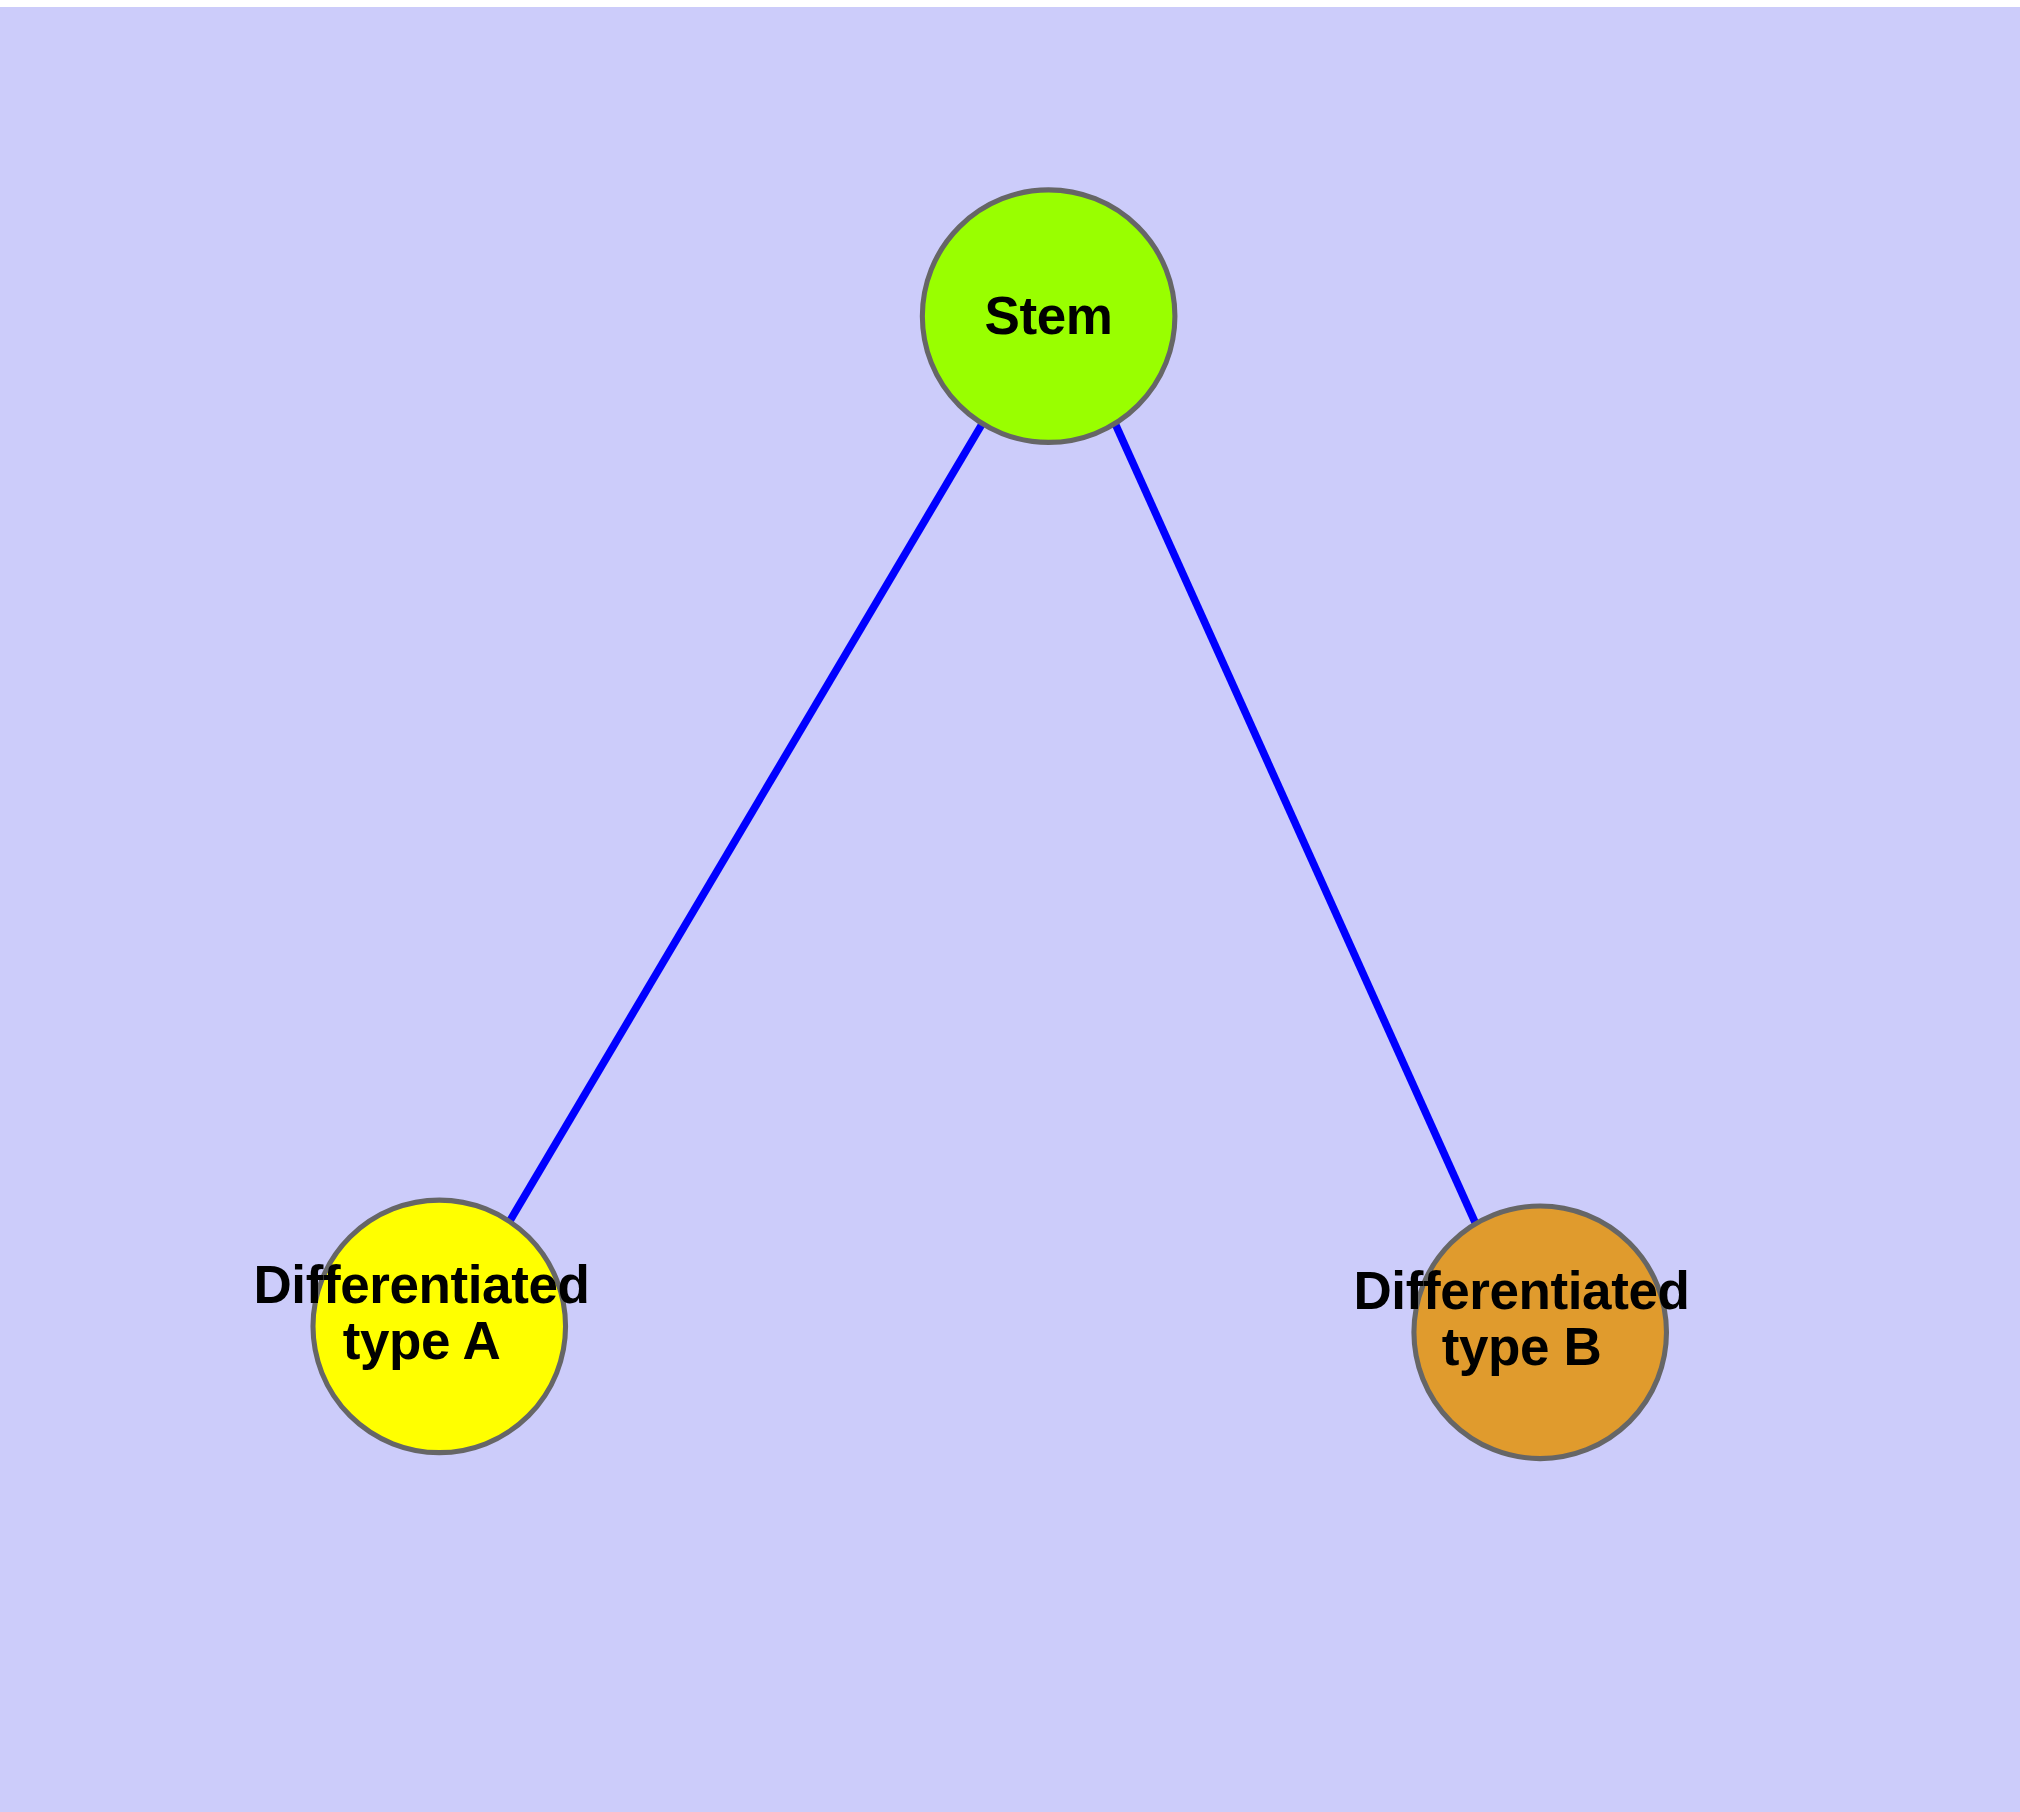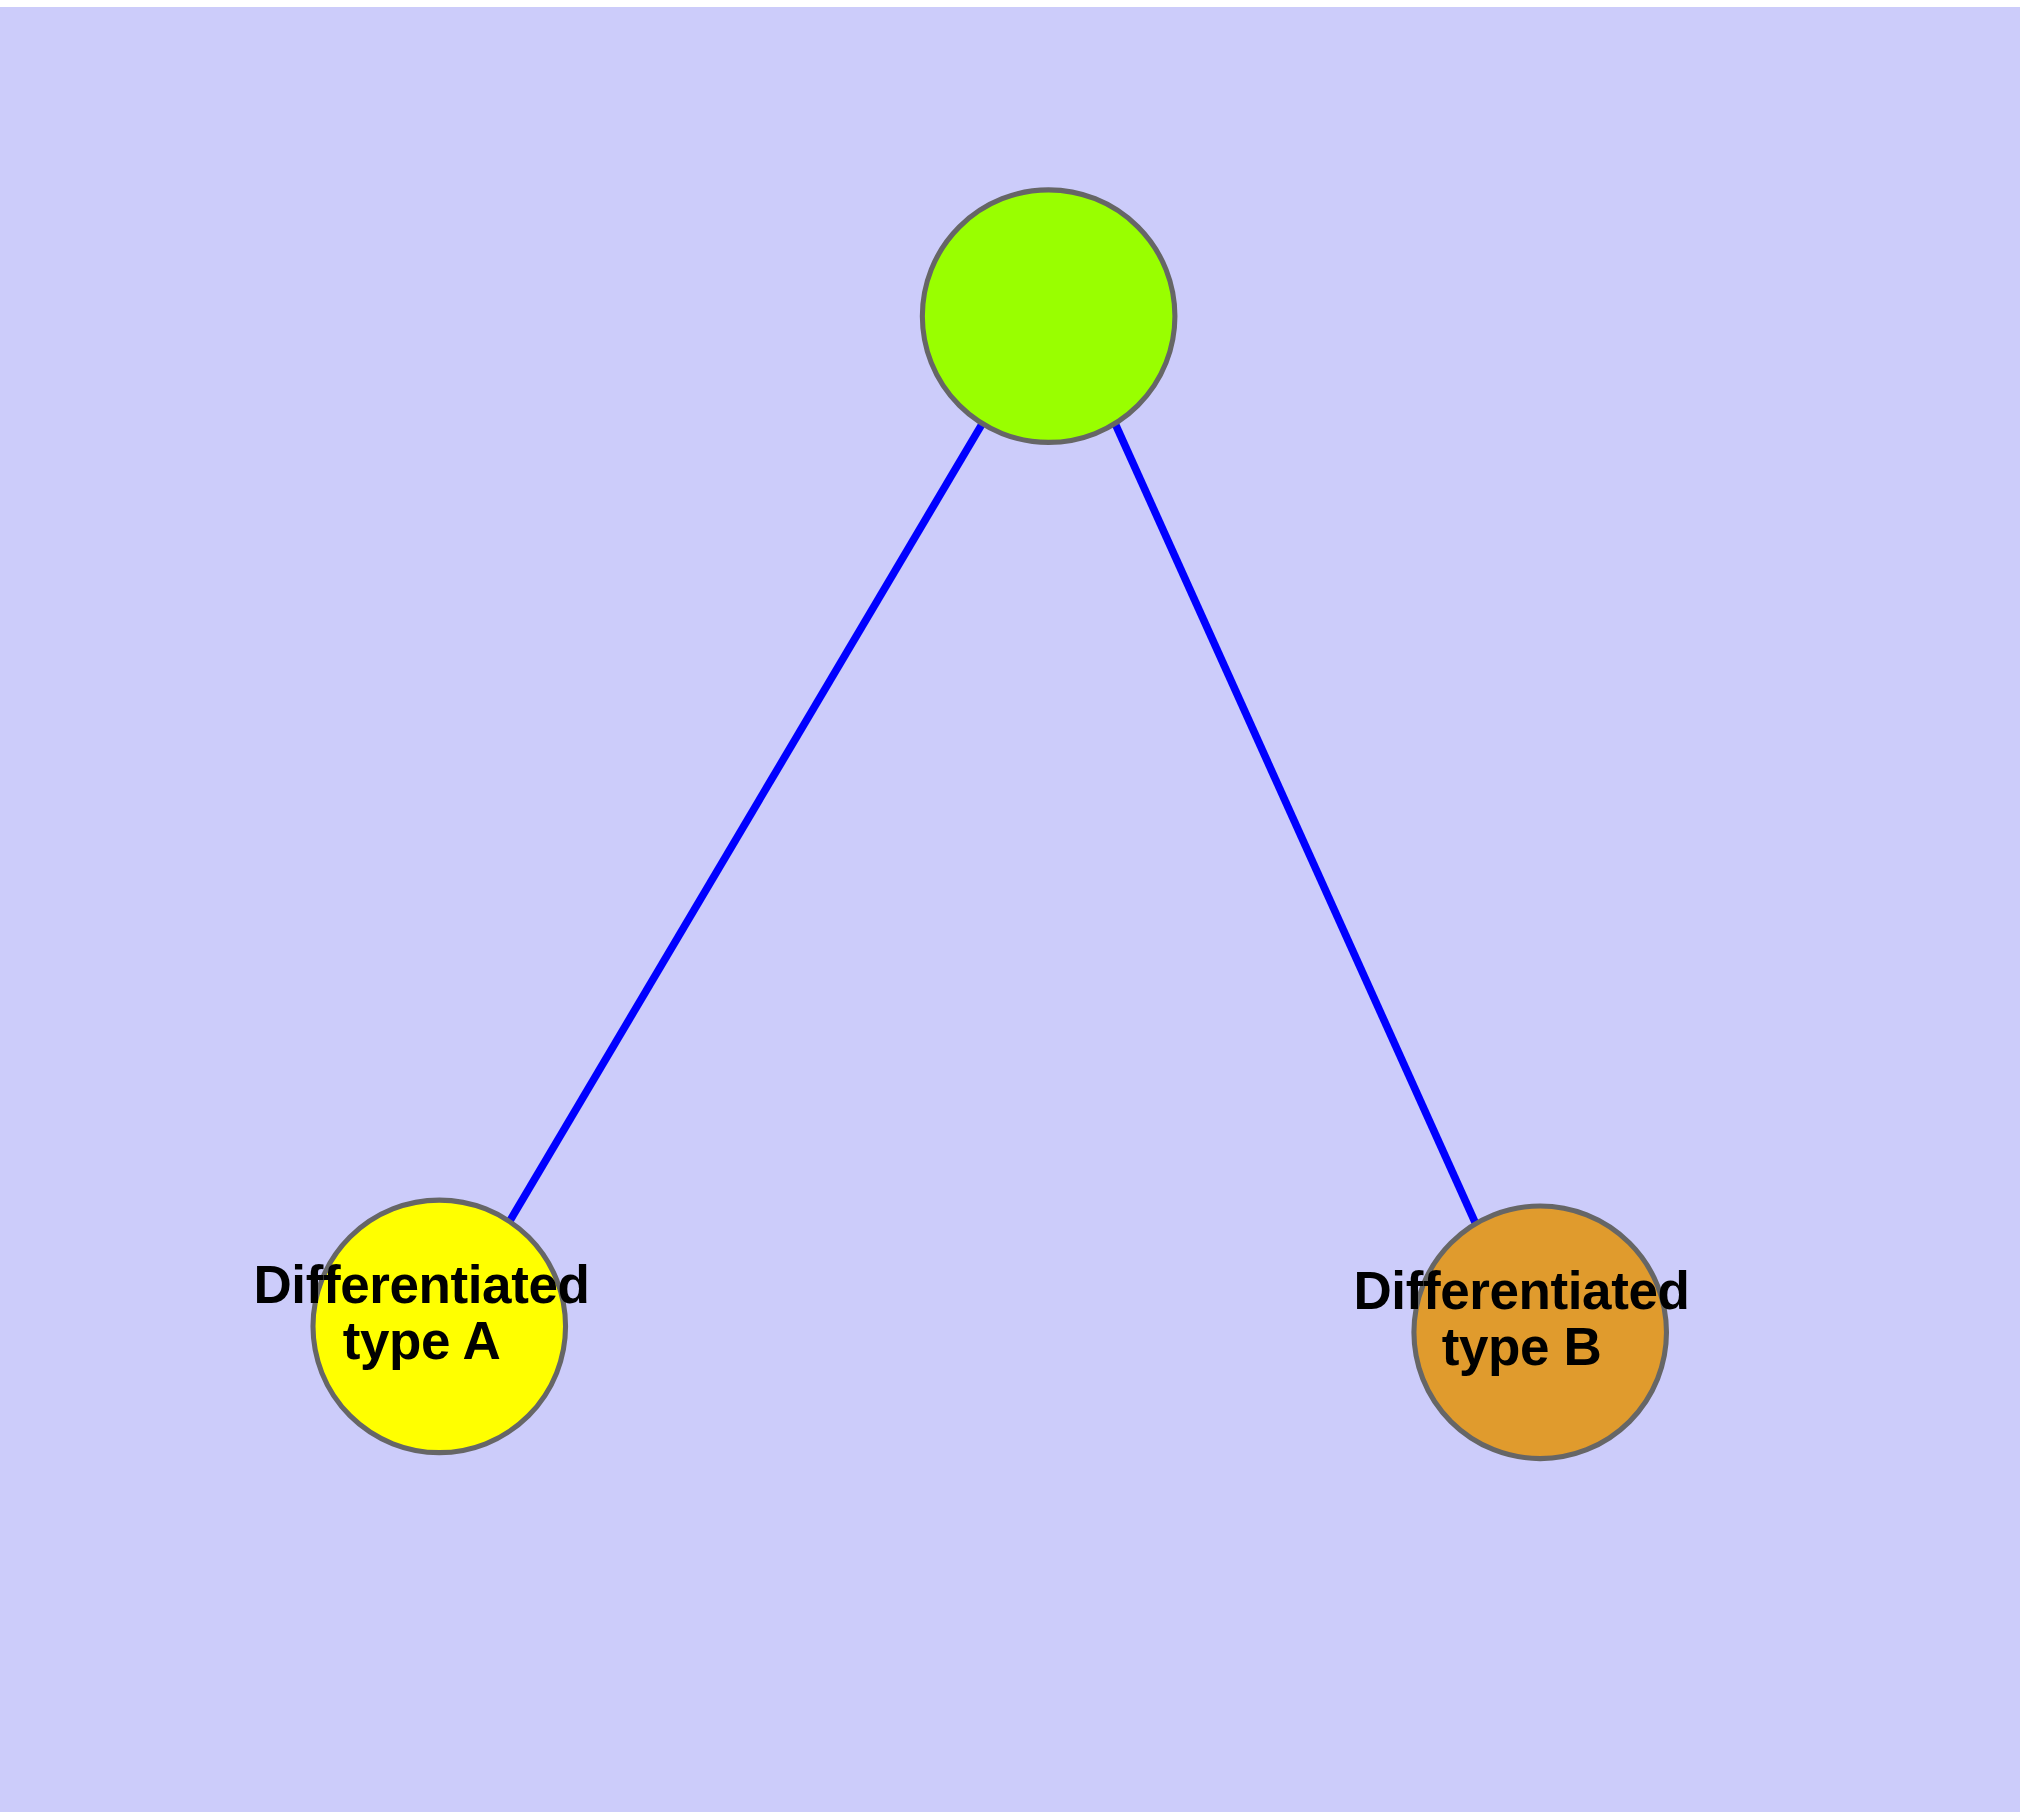--- a/index.html
+++ b/index.html
@@ -73,20 +73,21 @@
       <line x1="1316" y1="501" x2="1741" y2="1444" stroke="#0000ff" stroke-width="9" stroke-linecap="butt"></line>
     </g>
 
     <g>
       <circle cx="1237" cy="373" r="149" fill="#99ff00" stroke="#666666" stroke-width="6"></circle>
       <circle cx="518" cy="1565" r="149" fill="#ffff00" stroke="#666666" stroke-width="6"></circle>
       <circle cx="1817" cy="1572" r="149" fill="#e09b2d" stroke="#666666" stroke-width="6"></circle>
     </g>
   </svg>
 
+  <div class="node-label" id="label-stem">Stem</div>
 
   <div class="node-label" id="label-diff-a">Differentiated
 type A</div>
 
   <div class="node-label" id="label-diff-b">Differentiated
 type B</div>
 
 </div>
 
 

